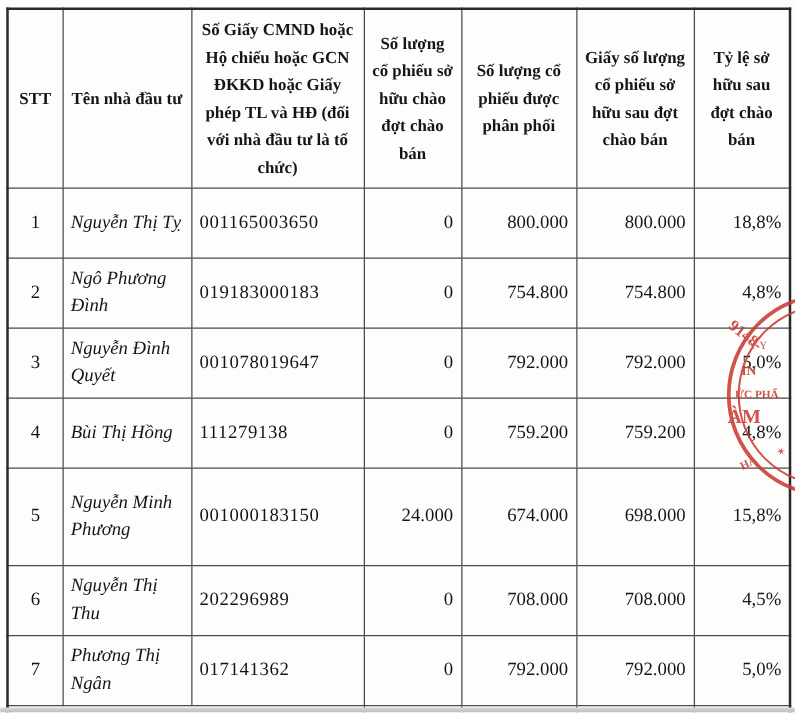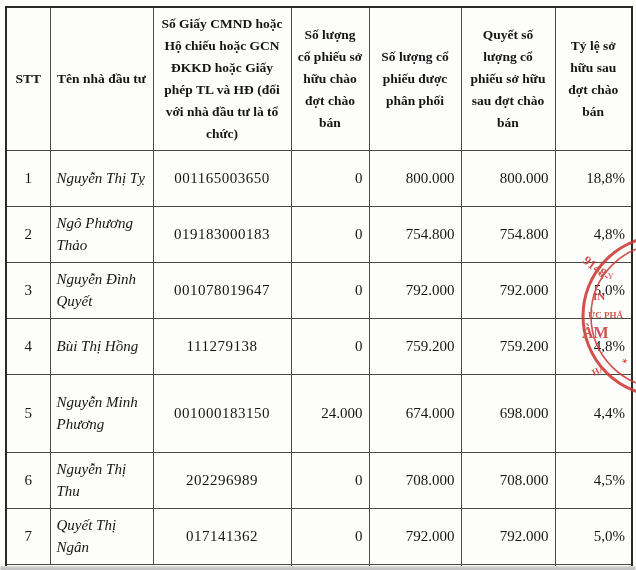--- a/index.html
+++ b/index.html
@@ -31,21 +31,21 @@
     font-weight:bold;
     text-align:center;
     line-height:1.62;
     padding:2px 4px;
   }
   tbody td{font-size:15px;line-height:1.45;}
   tr.r-normal td{height:51px;}
   tr.r-tall td{height:73px;}
   .c-stt{text-align:center;}
   .c-name{text-align:left;padding-left:8px;padding-right:16px;font-style:italic;}
-  .c-id{text-align:center;padding-left:26px;letter-spacing:0.5px;}
+  .c-id{text-align:left;padding-left:26px;letter-spacing:0.5px;}
   .c-num{text-align:right;padding-right:11px;}
   tfoot td{
     height:30px;
     font-size:15px;
     font-weight:bold;
     border-bottom:4px solid #161616;
   }
   .f-label{text-align:center;}
   .stamp{
     position:absolute;
@@ -77,37 +77,37 @@
         <col style="width:94px">
         <col style="width:77px">
     </colgroup>
     <thead>
       <tr>
         <th>STT</th>
         <th>Tên nhà đầu tư</th>
         <th>Số Giấy CMND hoặc Hộ chiếu hoặc GCN ĐKKD hoặc Giấy phép TL và HĐ (đối với nhà đầu tư là tổ chức)</th>
         <th>Số lượng cổ phiếu sở hữu chào đợt chào bán</th>
         <th>Số lượng cổ phiếu được phân phối</th>
-        <th>Quyết số lượng cổ phiếu sở hữu sau đợt chào bán</th>
+        <th>Giấy số lượng cổ phiếu sở hữu sau đợt chào bán</th>
         <th>Tỷ lệ sở hữu sau đợt chào bán</th>
       </tr>
     </thead>
     <tbody>
       <tr class="r-normal">
         <td class="c-stt">1</td>
         <td class="c-name">Nguyễn Thị Tỵ</td>
         <td class="c-id">001165003650</td>
         <td class="c-num">0</td>
         <td class="c-num">800.000</td>
         <td class="c-num">800.000</td>
         <td class="c-num">18,8%</td>
       </tr>
       <tr class="r-normal">
         <td class="c-stt">2</td>
-        <td class="c-name">Ngô Phương Thảo</td>
+        <td class="c-name">Ngô Phương Đình</td>
         <td class="c-id">019183000183</td>
         <td class="c-num">0</td>
         <td class="c-num">754.800</td>
         <td class="c-num">754.800</td>
         <td class="c-num">4,8%</td>
       </tr>
       <tr class="r-normal">
         <td class="c-stt">3</td>
         <td class="c-name">Nguyễn Đình Quyết</td>
         <td class="c-id">001078019647</td>
@@ -125,34 +125,34 @@
         <td class="c-num">759.200</td>
         <td class="c-num">4,8%</td>
       </tr>
       <tr class="r-tall">
         <td class="c-stt">5</td>
         <td class="c-name">Nguyễn Minh Phương</td>
         <td class="c-id">001000183150</td>
         <td class="c-num">24.000</td>
         <td class="c-num">674.000</td>
         <td class="c-num">698.000</td>
-        <td class="c-num">4,4%</td>
+        <td class="c-num">15,8%</td>
       </tr>
       <tr class="r-normal">
         <td class="c-stt">6</td>
         <td class="c-name">Nguyễn Thị Thu</td>
         <td class="c-id">202296989</td>
         <td class="c-num">0</td>
         <td class="c-num">708.000</td>
         <td class="c-num">708.000</td>
         <td class="c-num">4,5%</td>
       </tr>
       <tr class="r-normal">
         <td class="c-stt">7</td>
-        <td class="c-name">Quyết Thị Ngân</td>
+        <td class="c-name">Phương Thị Ngân</td>
         <td class="c-id">017141362</td>
         <td class="c-num">0</td>
         <td class="c-num">792.000</td>
         <td class="c-num">792.000</td>
         <td class="c-num">5,0%</td>
       </tr>
     </tbody>
     <tfoot>
       <tr>
         <td class="f-label" colspan="3">Tổng cộng</td>

